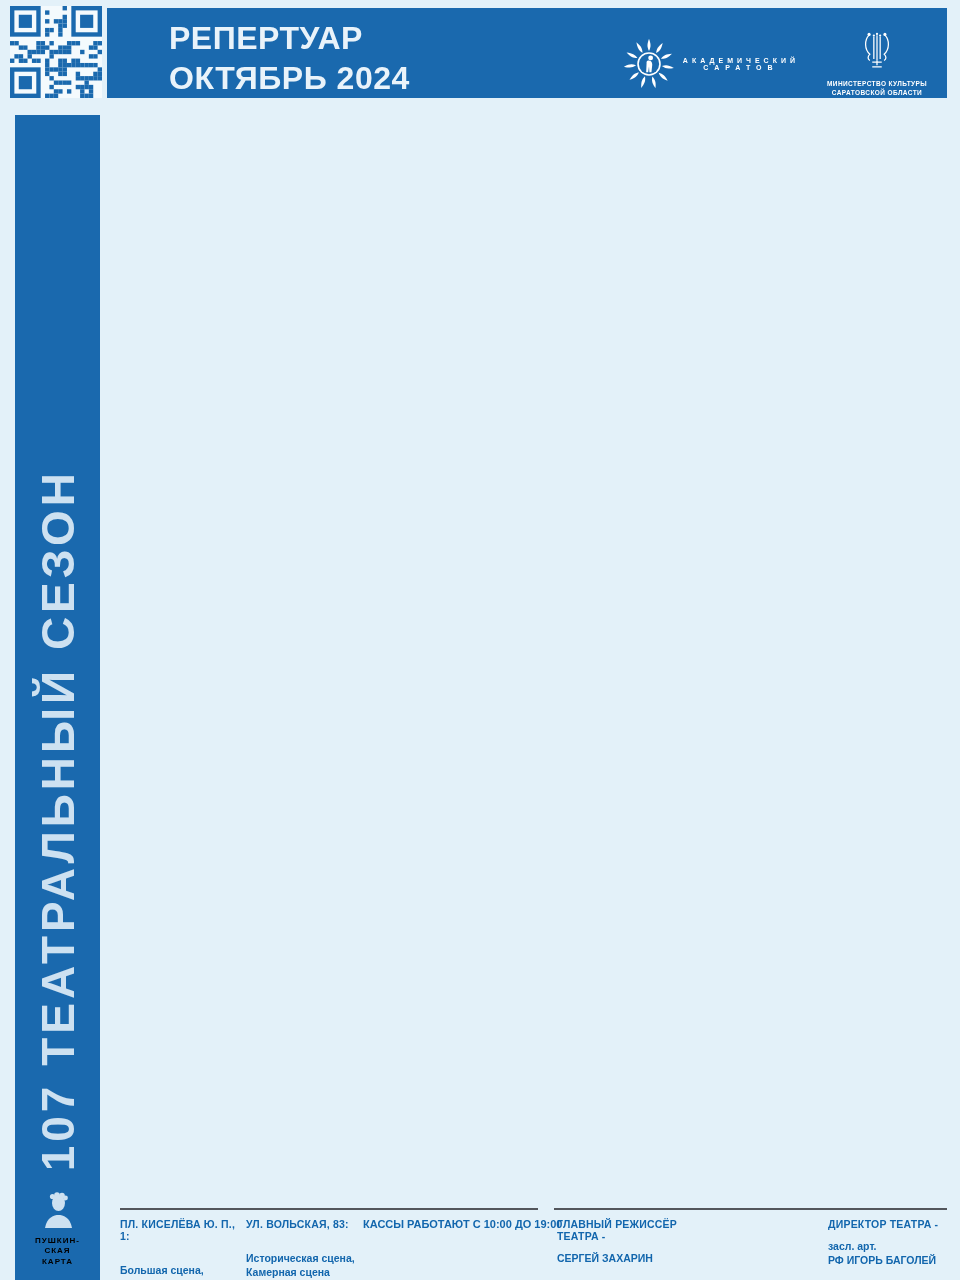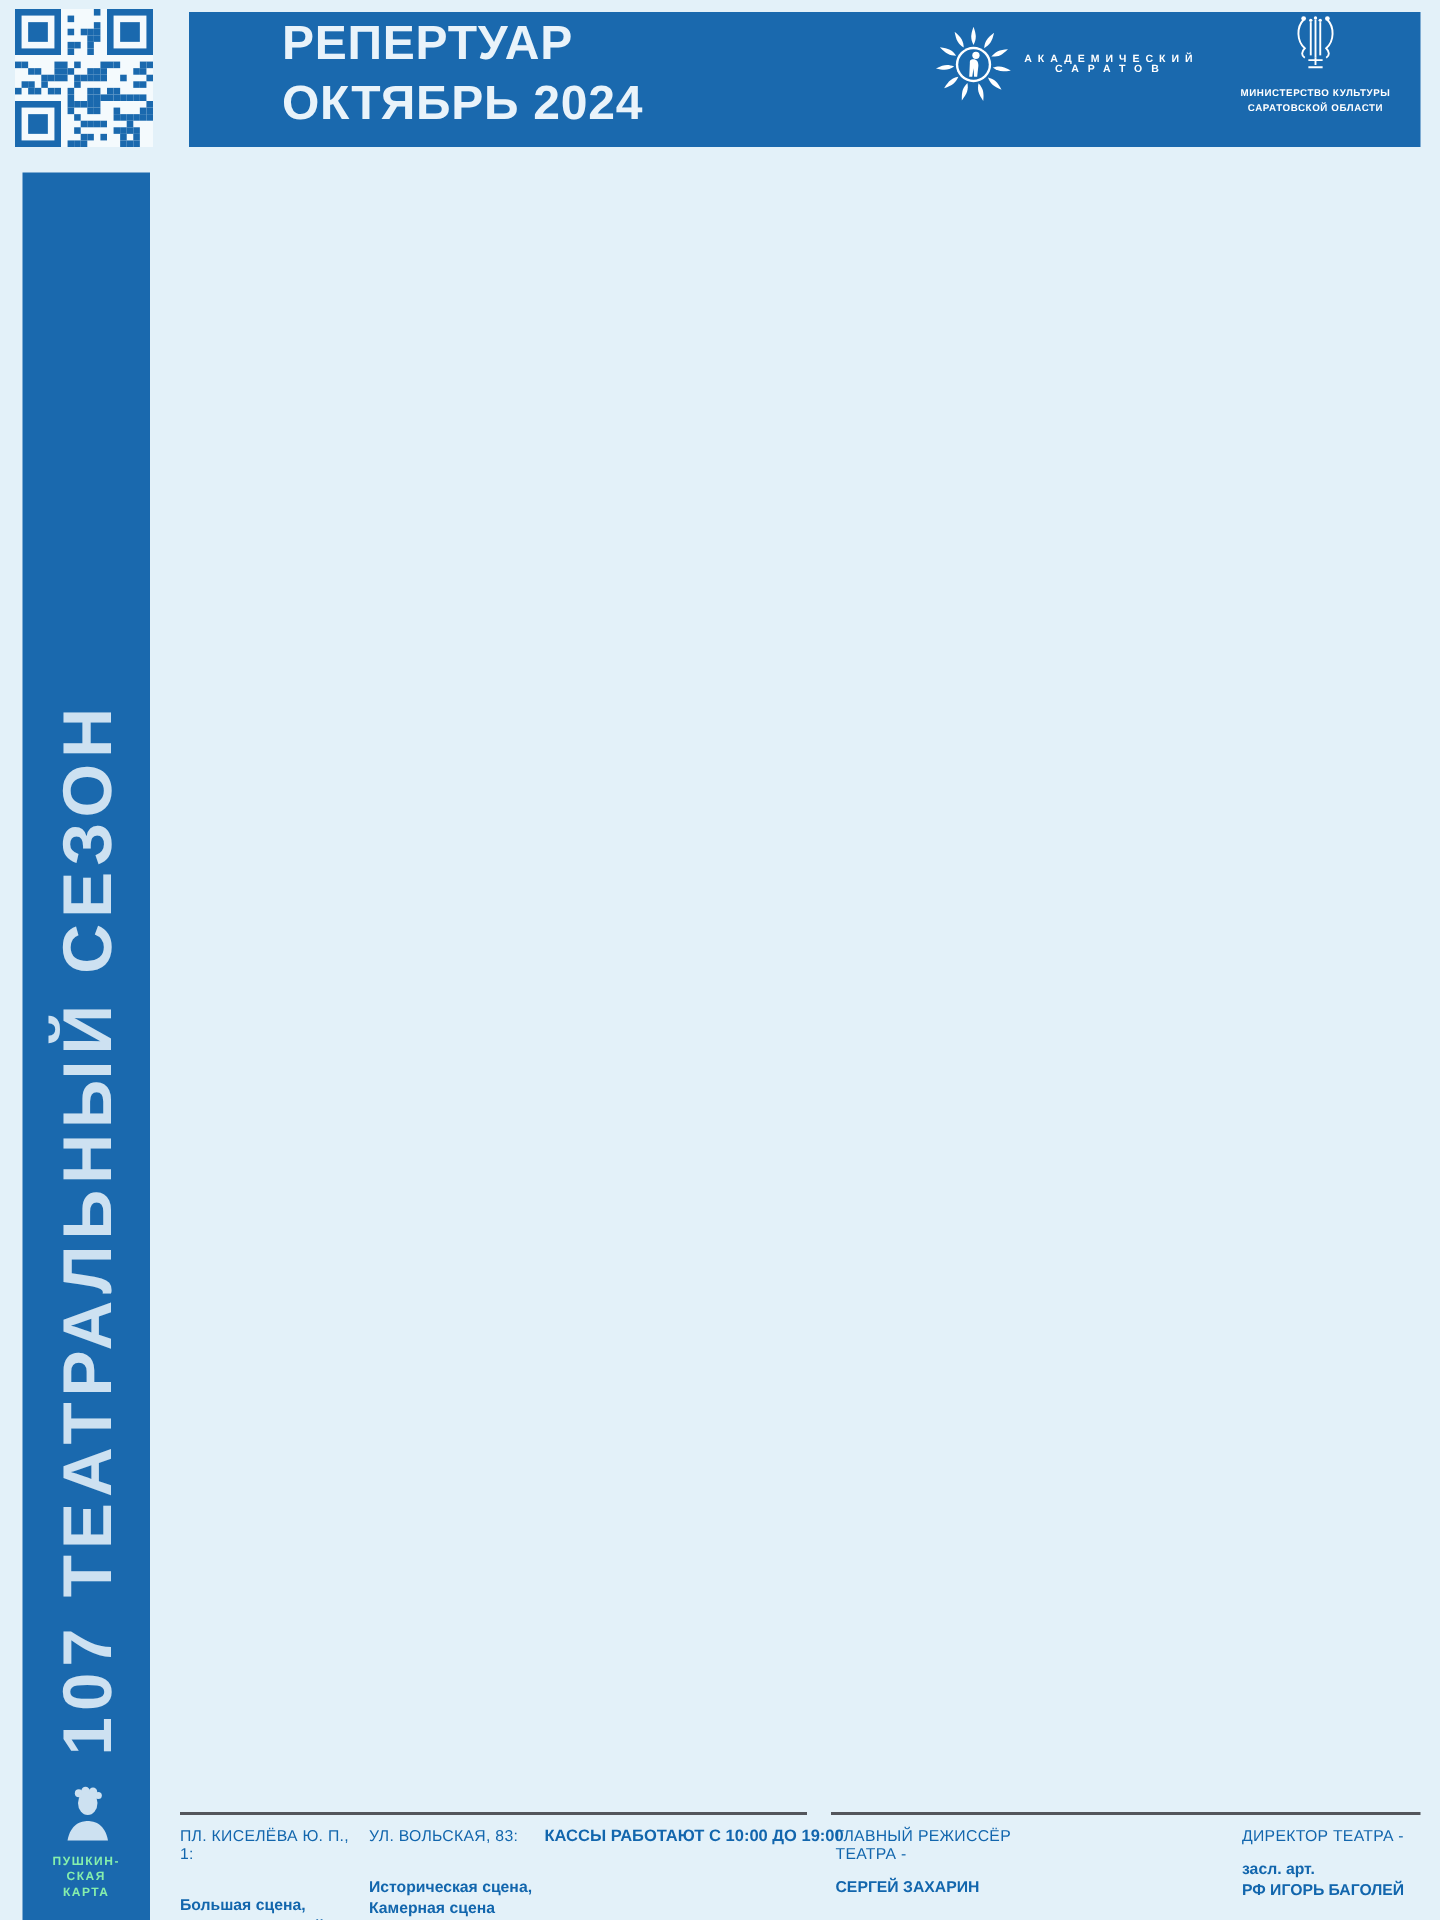--- a/index.html
+++ b/index.html
@@ -7,22 +7,22 @@
     width:960px;height:1280px;position:relative;overflow:hidden;
     background:#e3f1f9;
     font-family:"Liberation Sans", sans-serif;
     -webkit-font-smoothing:antialiased;
   }
   .pre{white-space:pre-line;}
 
   
   .qr{position:absolute;left:10px;top:6px;width:92px;height:92px;}
   .banner{
-    position:absolute;left:126px;top:8px;right:13px;height:90px;
-    background:#1a69ae;display:flex;align-items:flex-start;color:#fff;
+    position:absolute;left:107px;top:8px;right:13px;height:90px;
+    background:#1a69ae;display:flex;align-items:flex-end;color:#fff;
   }
   .banner-title{
     padding-left:62px;font-size:32px;font-weight:bold;line-height:1.25;
     letter-spacing:.5px;white-space:pre-line;color:#e9f3fa;
   }
   .logo-zone{margin-left:auto;display:flex;align-items:center;gap:26px;padding-right:18px;}
   .tyz{display:flex;align-items:center;gap:8px;}
   .tyz-text{text-align:center;color:#fff;}
   .tyz-top{font-size:7px;letter-spacing:4px;font-weight:bold;}
   .tyz-name{font-family:"Liberation Serif", serif;font-size:26px;font-weight:bold;letter-spacing:1px;line-height:1.05;}
@@ -33,36 +33,36 @@
   
   .sidebar{
     position:absolute;left:15px;top:115px;width:85px;bottom:0;background:#1a69ae;
     display:flex;flex-direction:column;align-items:center;justify-content:flex-end;
   }
   .season{
     writing-mode:vertical-rl;transform:rotate(180deg);
     font-size:46px;font-weight:bold;color:#cde1f1;letter-spacing:4px;
     line-height:1;margin-bottom:18px;white-space:nowrap;
   }
-  .pushkin{margin-bottom:12px;text-align:center;color:#86efac;}
+  .pushkin{margin-bottom:12px;text-align:center;color:#000000;}
   .pushkin-label{font-size:8px;font-weight:bold;letter-spacing:1px;line-height:1.35;white-space:pre-line;margin-top:2px;}
 
   
   .schedule{
     position:absolute;left:120px;right:13px;top:118px;height:1092px;
     display:flex;gap:16px;
   }
   .column{display:flex;flex-direction:column;justify-content:space-between;border-bottom:2px solid #53565c;}
   .column.left{flex:0 0 418px;}
   .column.right{flex:1;}
   .column + .column{}
 
   
   .footer-block{position:absolute;color:#1266ad;}
-  .f-title{font-size:10.5px;font-weight:normal;letter-spacing:.2px;}
+  .f-title{font-size:10.5px;font-weight:bold;letter-spacing:.2px;}
   .f-lines{font-size:10.5px;font-weight:bold;margin-top:21px;line-height:1.35;}
   .f-kassy{font-size:11px;font-weight:bold;}
   .f-phone{font-size:22px;font-weight:bold;margin-top:6px;letter-spacing:.3px;}
   .f-name{font-size:10.5px;font-weight:bold;margin-top:10px;line-height:1.3;}
 </style>
 </head>
 <body>
 
 <svg class="qr" id="qr" viewBox="0 0 84 84" xmlns="http://www.w3.org/2000/svg">
     <rect x="0" y="0" width="84" height="84" fill="#f4fafd"></rect>

